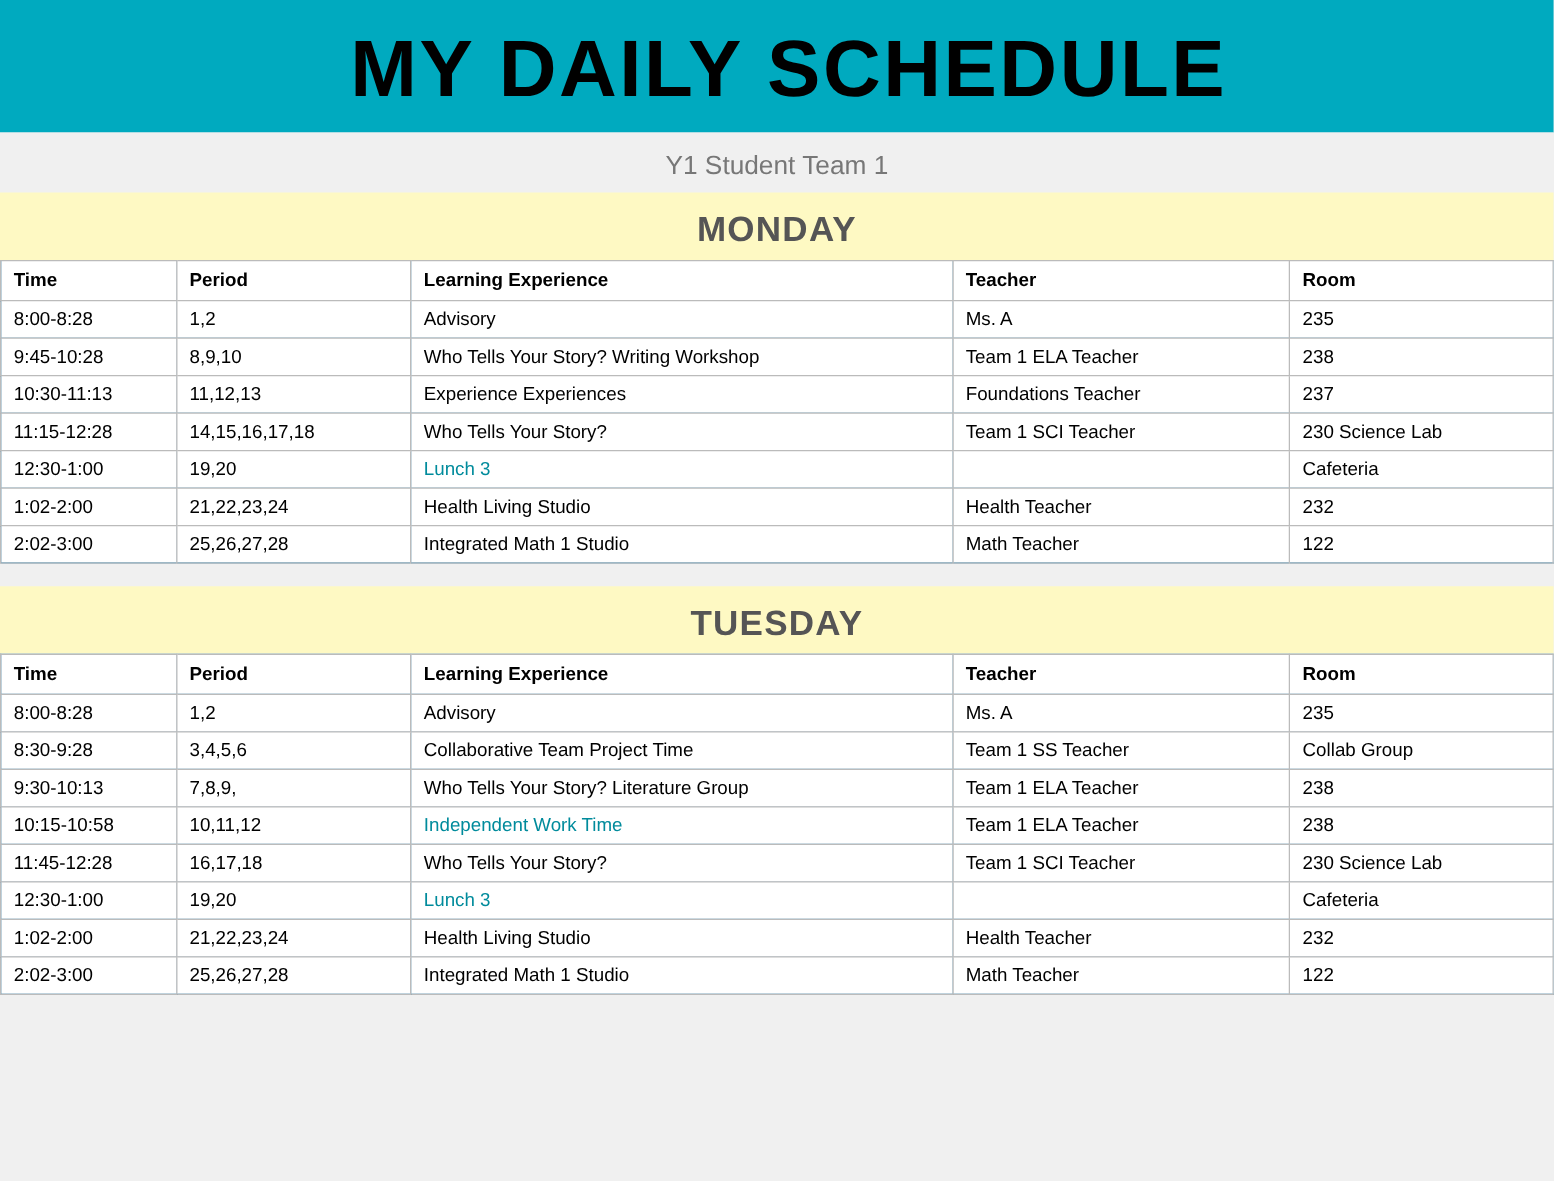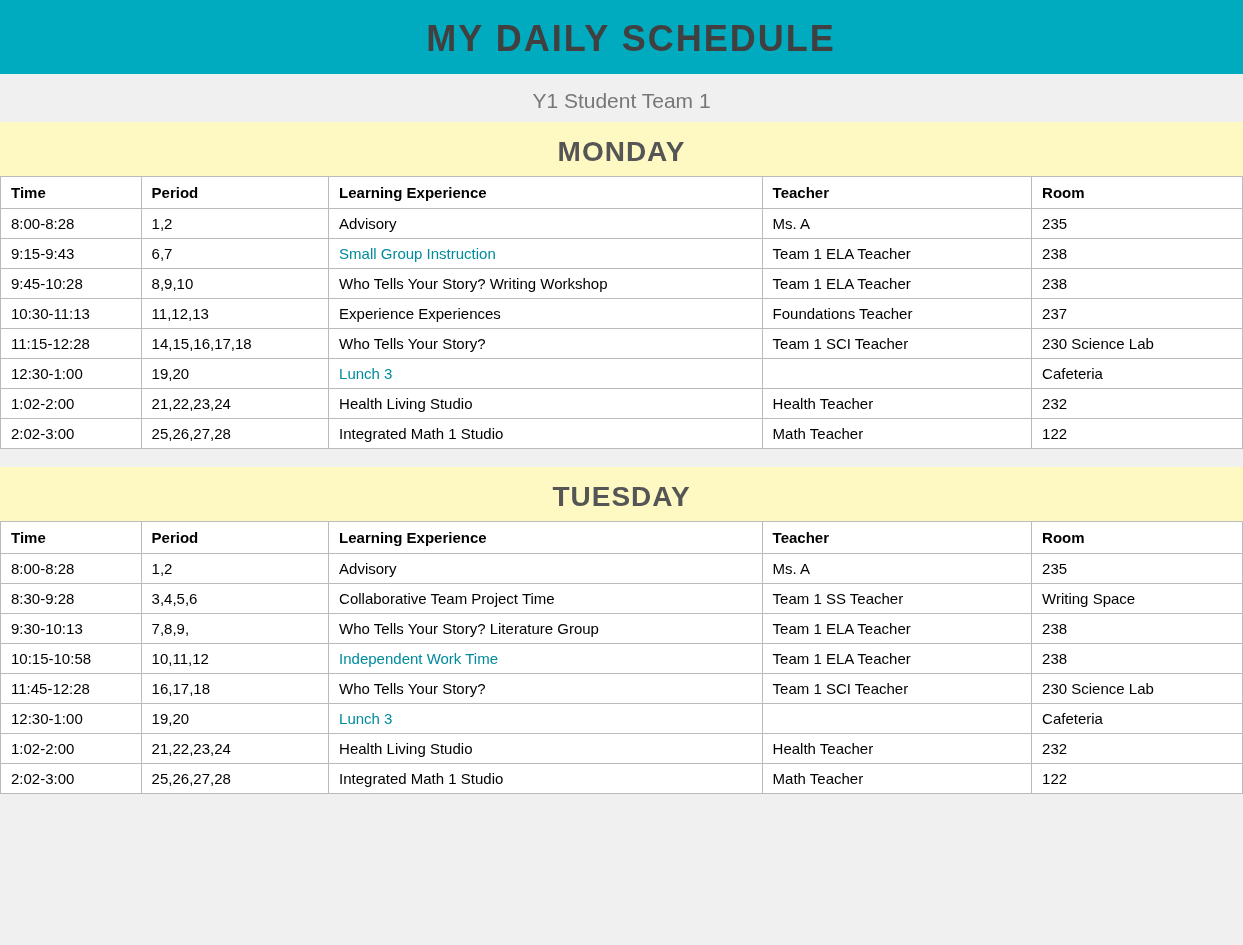--- a/index.html
+++ b/index.html
@@ -8,22 +8,22 @@
       background: #f0f0f0;
       width: 1243px;
       min-height: 945px;
     }
     .header {
       background: #00AABF;
       text-align: center;
       padding: 18px 0 14px 0;
     }
     .header h1 {
-      color: #404040;
-      font-size: 36px;
+      color: #000000;
+      font-size: 64px;
       font-weight: 900;
       letter-spacing: 2px;
       text-transform: uppercase;
       padding-left: 19px;
     }
     .subheader {
       background: #f0f0f0;
       text-align: center;
       padding: 10px 0 4px 0;
       color: #777;
@@ -94,27 +94,20 @@
     </thead>
     <tbody id="monday-body">
     <tr>
           <td>8:00-8:28</td>
           <td>1,2</td>
           <td>Advisory</td>
           <td>Ms. A</td>
           <td>235</td>
         </tr>
         <tr>
-          <td>9:15-9:43</td>
-          <td>6,7</td>
-          <td class="text-teal">Small Group Instruction</td>
-          <td>Team 1 ELA Teacher</td>
-          <td>238</td>
-        </tr>
-        <tr>
           <td>9:45-10:28</td>
           <td>8,9,10</td>
           <td>Who Tells Your Story? Writing Workshop</td>
           <td>Team 1 ELA Teacher</td>
           <td>238</td>
         </tr>
         <tr>
           <td>10:30-11:13</td>
           <td>11,12,13</td>
           <td>Experience Experiences</td>
@@ -173,21 +166,21 @@
           <td>1,2</td>
           <td>Advisory</td>
           <td>Ms. A</td>
           <td>235</td>
         </tr>
         <tr>
           <td>8:30-9:28</td>
           <td>3,4,5,6</td>
           <td>Collaborative Team Project Time</td>
           <td>Team 1 SS Teacher</td>
-          <td>Writing Space</td>
+          <td>Collab Group</td>
         </tr>
         <tr>
           <td>9:30-10:13</td>
           <td>7,8,9,</td>
           <td>Who Tells Your Story? Literature Group</td>
           <td>Team 1 ELA Teacher</td>
           <td>238</td>
         </tr>
         <tr>
           <td>10:15-10:58</td>

